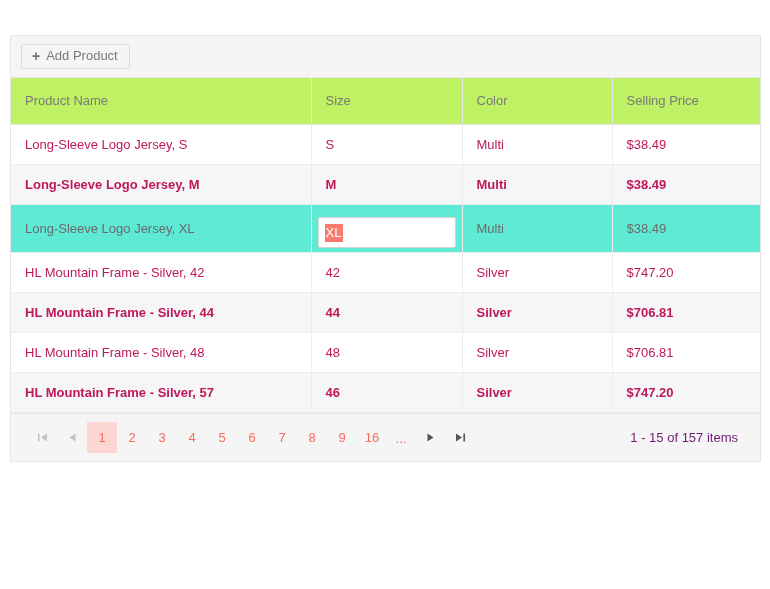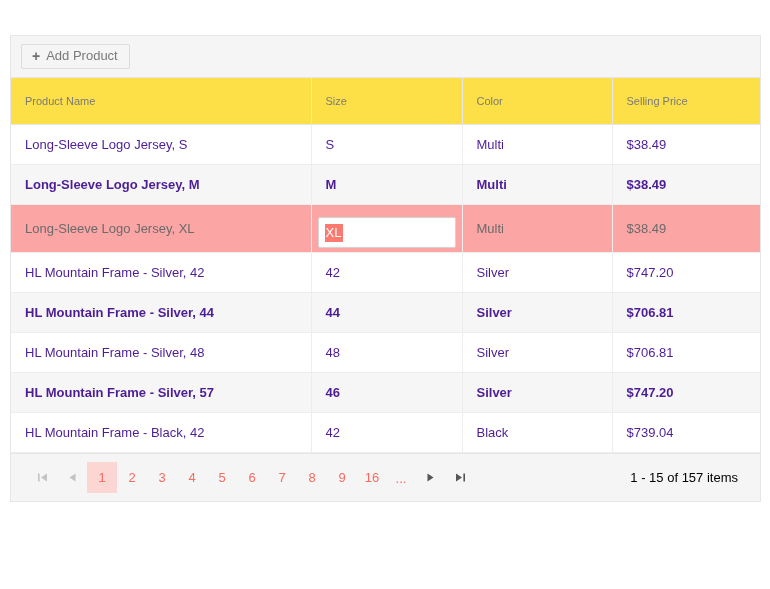--- a/index.html
+++ b/index.html
@@ -71,54 +71,54 @@
     border-collapse: collapse;
     table-layout: fixed;
   }
 
   table.grid-table col.c-name  { width: 300px; }
   table.grid-table col.c-size  { width: 151px; }
   table.grid-table col.c-color { width: 150px; }
   table.grid-table col.c-price { width: 148px; }
 
   thead th {
-    background: #fde047;
+    background: #bef264;
     border-bottom: 1px solid #e6e6e6;
     border-right: 1px solid #e6e6e6;
     text-align: left;
     font-weight: normal;
     color: #7a7a7a;
-    font-size: 11px;
+    font-size: 13px;
     padding: 13px 12px 13px 14px;
     height: 46px;
     vertical-align: middle;
     white-space: nowrap;
     overflow: hidden;
     text-overflow: ellipsis;
   }
   thead th:last-child { border-right: none; }
 
   tbody td {
     border-bottom: 1px solid #ededed;
     border-right: 1px solid #ededed;
     padding: 12px 12px 12px 14px;
     height: 40px;
     vertical-align: middle;
-    color: #4c1d95;
+    color: #be185d;
     font-size: 13px;
     white-space: nowrap;
     overflow: hidden;
     text-overflow: ellipsis;
     background: inherit;
   }
   tbody td:last-child { border-right: none; }
 
   tbody tr.row-odd  { background: #ffffff; }
   tbody tr.row-even { background: #f6f6f6; font-weight: bold; }
-  tbody tr.row-selected { background: #fca5a5; }
+  tbody tr.row-selected { background: #5eead4; }
   tbody tr.row-selected td { color: #6b6b6b; }
 
   
   td.cell-editing {
     padding: 12px 6px 4px 6px;
     background: transparent;
   }
   .cell-input {
     display: block;
     width: 100%;
@@ -207,21 +207,21 @@
     justify-content: center;
     color: #f96a5f;
     font-size: 13px;
     padding-bottom: 7px;
     cursor: pointer;
     user-select: none;
   }
 
   .pager-info {
     margin-left: auto;
-    color: #000000;
+    color: #701a75;
     font-size: 13px;
     padding-right: 8px;
     white-space: nowrap;
   }
 
   svg.arr { display: block; }
 </style>
 </head>
 <body>
 
@@ -301,26 +301,20 @@
           <td>$706.81</td>
         </tr>
 
         <tr class="row-even">
           <td>HL Mountain Frame - Silver, 57</td>
           <td>46</td>
           <td>Silver</td>
           <td>$747.20</td>
         </tr>
 
-        <tr class="row-odd">
-          <td>HL Mountain Frame - Black, 42</td>
-          <td>42</td>
-          <td>Black</td>
-          <td>$739.04</td>
-        </tr>
 
       </tbody>
     </table>
 
     <div class="grid-pager">
       <div class="pager-nav">
 
         <span class="pg-arrow disabled">
           <svg class="arr" width="11" height="11" viewBox="0 0 11 11" aria-hidden="true">
             <rect x="1" y="1.5" width="1.6" height="8" fill="currentColor"></rect>

